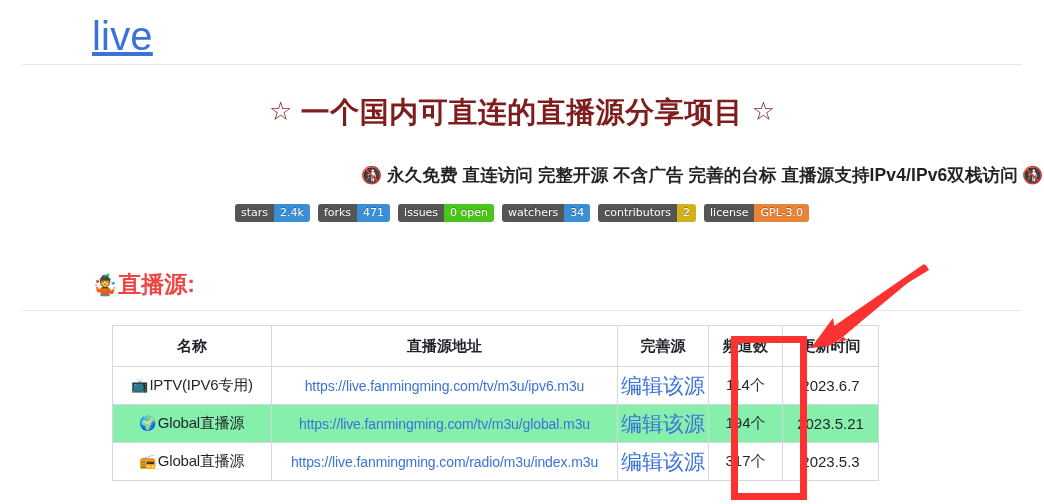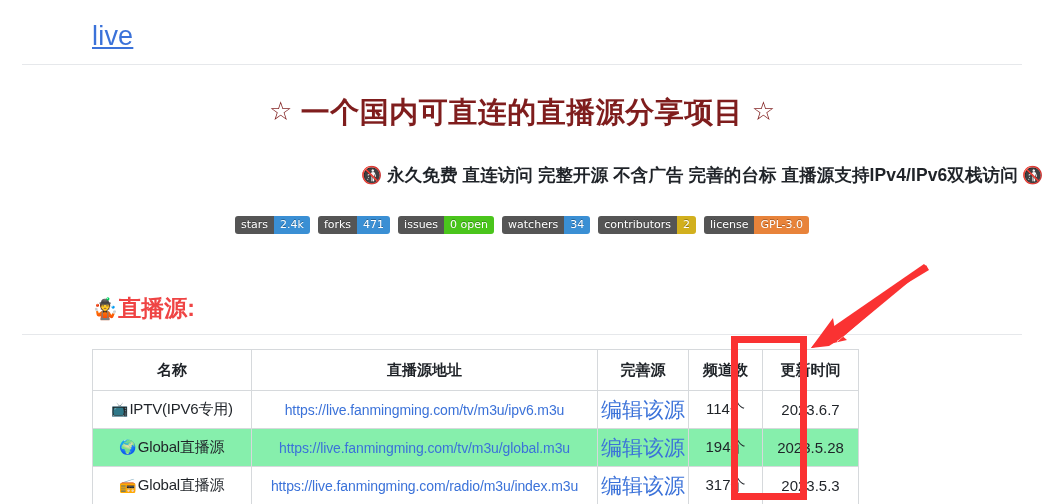--- a/index.html
+++ b/index.html
@@ -14,21 +14,21 @@
     font-family: "Liberation Sans", "DejaVu Sans", sans-serif;
     color: #24292f;
     position: relative;
   }
 
   
   .repo-title-wrap {
     padding: 18px 0 0 92px;
   }
   .repo-title {
-    font-size: 27px;
+    font-size: 40px;
     line-height: 36px;
     font-weight: 400;
     color: #3b72d9;
     letter-spacing: 0.2px;
   }
   .rule-full {
     margin: 10px 22px 0 22px;
     height: 1px;
     background: #e6e8eb;
   }
@@ -68,21 +68,21 @@
   
   .badge-row {
     margin: 16px 0 0 0;
     text-align: center;
     font-size: 0;
     white-space: nowrap;
   }
   .badge {
     display: inline-block;
     height: 18px;
-    margin: 12px 4px;
+    margin: 0 4px;
     border-radius: 3px;
     overflow: hidden;
     font-size: 0;
     vertical-align: middle;
   }
   .badge .lbl, .badge .val {
     display: inline-block;
     height: 18px;
     line-height: 18px;
     padding: 0 6px;
@@ -115,20 +115,21 @@
 
   
   .table-wrap {
     margin: 14px 0 0 92px;
     width: 810px;
   }
   table.sources {
     border-collapse: collapse;
     width: 675px;
     table-layout: fixed;
+    margin-left: 20px;
   }
   table.sources th,
   table.sources td {
     border: 1px solid #d6d9dc;
     text-align: center;
     font-size: 15px;
     color: #1f2328;
     padding: 0;
     height: 37px;
     vertical-align: middle;
@@ -235,21 +236,21 @@
           <td><a class="src-link" href="#">https://live.fanmingming.com/tv/m3u/ipv6.m3u</a></td>
           <td><a class="edit-link" href="#">编辑该源</a></td>
           <td>114个</td>
           <td>2023.6.7</td>
         </tr>
         <tr class="alt">
           <td class="cell-name"><span class="emoji">🌍</span><span>Global直播源</span></td>
           <td><a class="src-link" href="#">https://live.fanmingming.com/tv/m3u/global.m3u</a></td>
           <td><a class="edit-link" href="#">编辑该源</a></td>
           <td>194个</td>
-          <td>2023.5.28</td>
+          <td>2023.5.21</td>
         </tr>
         <tr>
           <td class="cell-name"><span class="emoji">📻</span><span>Global直播源</span></td>
           <td><a class="src-link" href="#">https://live.fanmingming.com/radio/m3u/index.m3u</a></td>
           <td><a class="edit-link" href="#">编辑该源</a></td>
           <td>317个</td>
           <td>2023.5.3</td>
         </tr>
       </tbody>
   </table>

